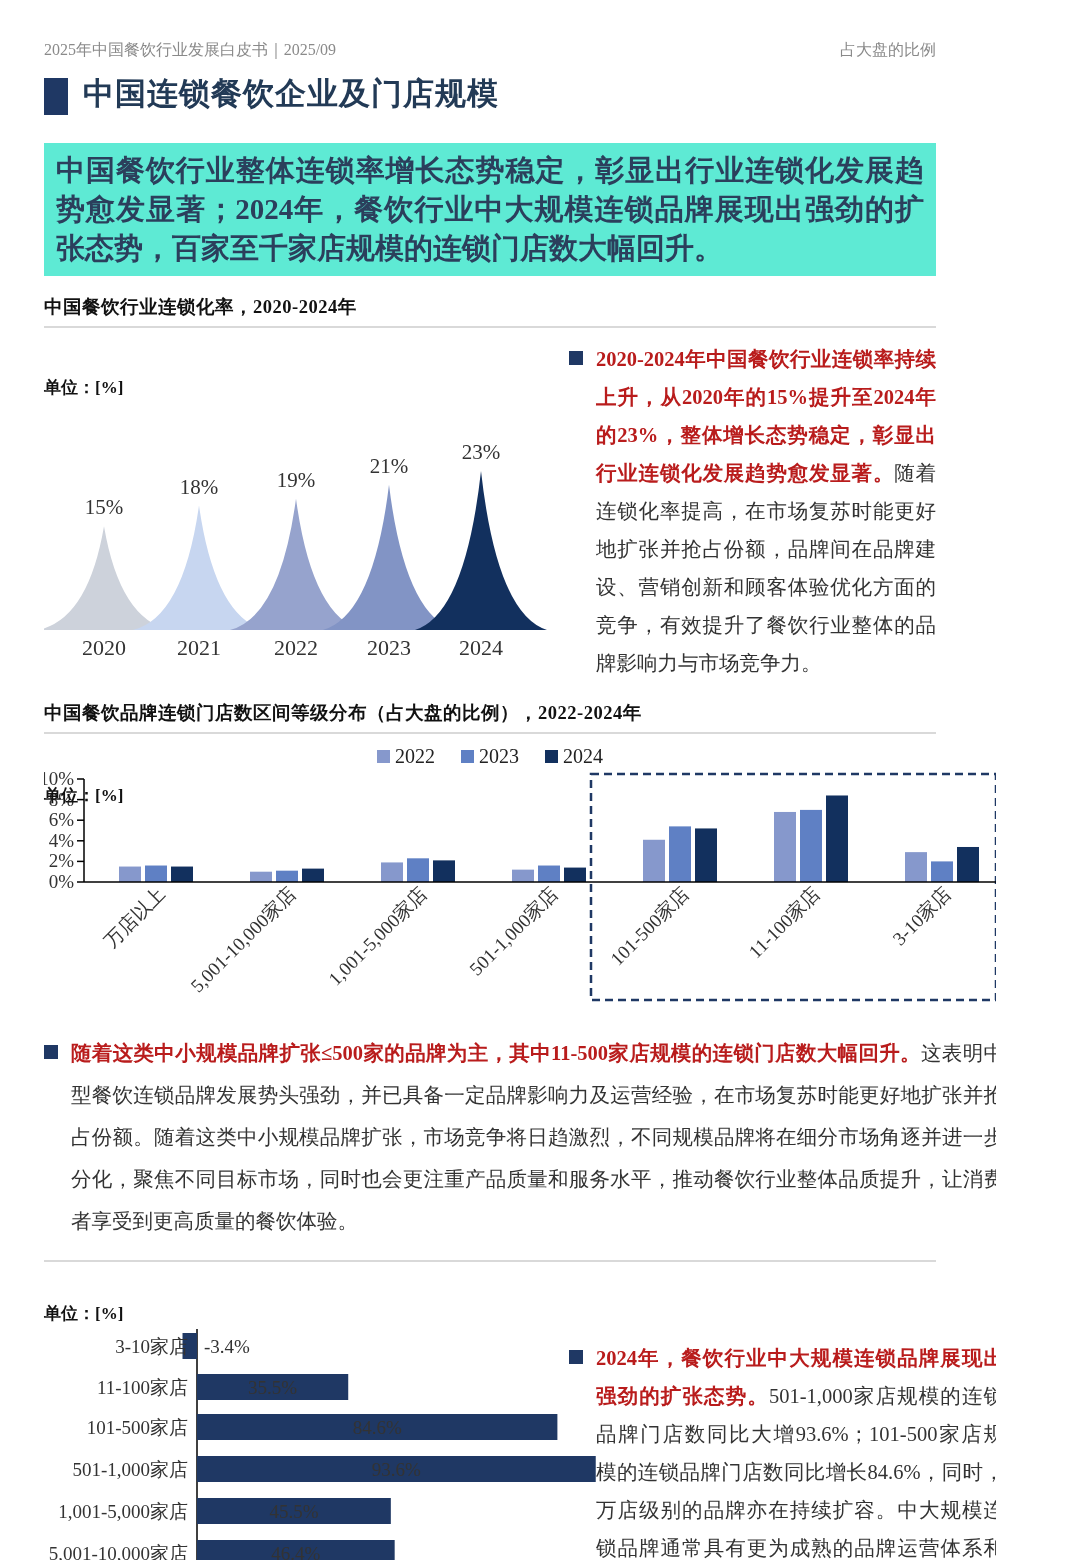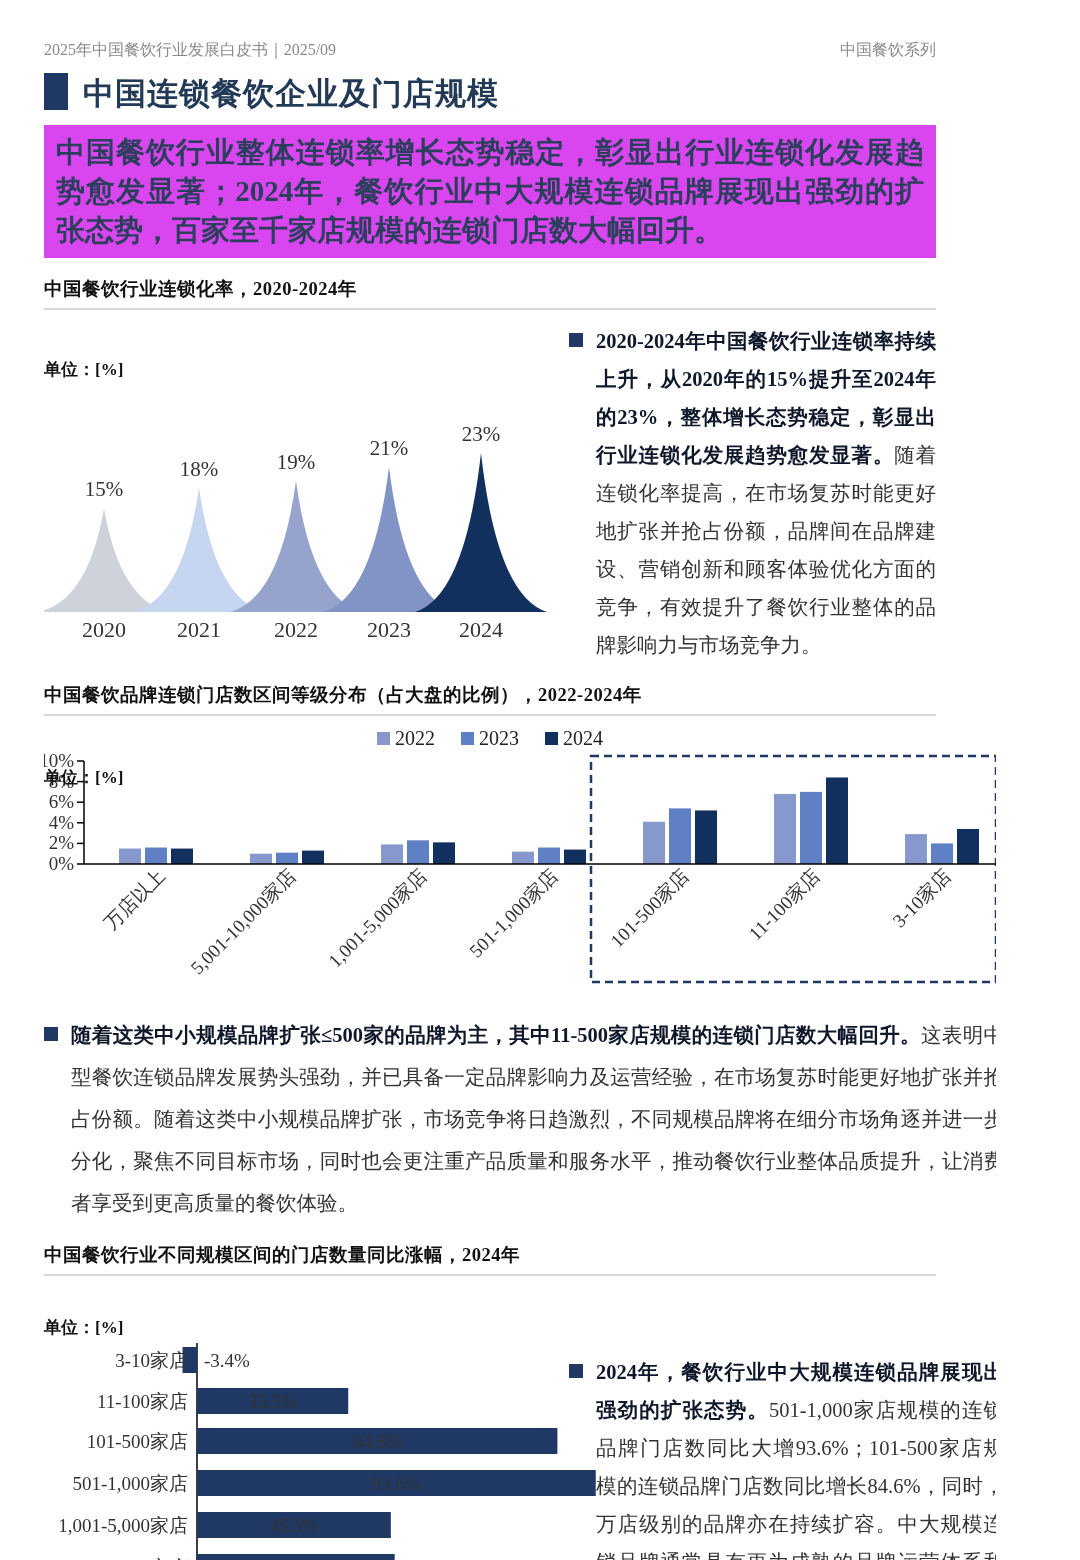--- a/index.html
+++ b/index.html
@@ -5,38 +5,38 @@
   * { margin:0; padding:0; box-sizing:border-box; }
   body { background:#fff; }
   .page{
     width:996px; height:1560px; position:relative; overflow:hidden;
     background:#ffffff; padding:40px 60px 0 44px;
     font-family:"Liberation Serif", serif; color:#262626;
   }
   
   .hdr{ display:flex; justify-content:space-between; font-size:16px; color:#8a8a8a; margin-bottom:12px;}
   
-  .title-row{ display:flex; align-items:flex-start; margin-bottom:10px;}
+  .title-row{ display:flex; align-items:flex-end; margin-bottom:28px;}
   .title-sq{ width:24px; height:37px; background:#1f3864; margin-right:15px; flex:none;}
   .title-row h1{ font-size:31px; font-weight:bold; color:#223a56; letter-spacing:1px;}
   
   .summary{
-    background:#d946ef; padding:8px 12px; font-size:29px; font-weight:bold;
+    background:#5eead4; padding:8px 12px; font-size:29px; font-weight:bold;
     color:#2b3f5c; line-height:39px; text-align:justify;
   }
   
   .sec{ margin-top:18px;}
   .chart-title{ font-size:18.5px; font-weight:bold; color:#111; letter-spacing:0.5px;}
   .rule{ height:2px; background:#d9d9d9; margin:7px 0 8px 0;}
   .unit{ font-size:17px; font-weight:bold; color:#111;margin-top:40px;}
   .row1{ display:flex; gap:20px;}
   .c1col{ width:505px; flex:none;}
   
   .bullet{ position:relative; padding-left:27px; text-align:justify; font-size:20.5px; color:#333;}
-  .bullet strong{ color:#0f172a;}
+  .bullet strong{ color:#b91c1c;}
   .side{ width:435px; line-height:38px; margin-top:4px;}
   .full{ width:960px; line-height:42px; margin-top:16px;}
   .bsq{ position:absolute; left:0; top:11px; width:14px; height:14px; background:#1f3864;}
   .full .bsq{ top:13px;}
   
   .c2head{ position:relative; height:28px; margin-bottom:2px;}
   .c2head .unit{ position:absolute; left:0; top:2px;}
   .legend{ display:flex; justify-content:center; gap:26px; padding-top:3px;}
   .legend-item{ display:flex; align-items:center; gap:5px; font-size:20px; color:#222;}
   .legend-swatch{ width:13px; height:13px; display:inline-block;}
@@ -47,21 +47,21 @@
   
   svg text{ font-family:"Liberation Serif", serif; fill:#333;}
 </style>
 </head>
 <body>
 
 <div class="page">
 
   <div class="hdr">
     <span>2025年中国餐饮行业发展白皮书｜2025/09</span>
-    <span>中国餐饮系列</span>
+    <span>占大盘的比例</span>
   </div>
 
   <div class="title-row">
     <span class="title-sq"></span>
     <h1>中国连锁餐饮企业及门店规模</h1>
   </div>
 
   <div class="summary">中国餐饮行业整体连锁率增长态势稳定，彰显出行业连锁化发展趋势愈发显著；2024年，餐饮行业中大规模连锁品牌展现出强劲的扩张态势，百家至千家店规模的连锁门店数大幅回升。</div>
 
   <section class="sec">
@@ -159,21 +159,20 @@
         <text transform="translate(777,123) rotate(-45)" text-anchor="end" font-size="19">11-100家店</text>
         <text transform="translate(908,123) rotate(-45)" text-anchor="end" font-size="19">3-10家店</text>
       </svg>
   </section>
 
   <p class="bullet full">
     <span class="bsq"></span><strong>随着这类中小规模品牌扩张≤500家的品牌为主，其中11-500家店规模的连锁门店数大幅回升。</strong><span>这表明中型餐饮连锁品牌发展势头强劲，并已具备一定品牌影响力及运营经验，在市场复苏时能更好地扩张并抢占份额。随着这类中小规模品牌扩张，市场竞争将日趋激烈，不同规模品牌将在细分市场角逐并进一步分化，聚焦不同目标市场，同时也会更注重产品质量和服务水平，推动餐饮行业整体品质提升，让消费者享受到更高质量的餐饮体验。</span>
   </p>
 
   <section class="sec">
-    <h2 class="chart-title">中国餐饮行业不同规模区间的门店数量同比涨幅，2024年</h2>
     <div class="rule"></div>
     <div class="unit">单位：[%]</div>
     <div class="c3wrap">
       <svg id="chart3" width="560" height="296" viewBox="0 0 560 296">
           <line x1="153" y1="0" x2="153" y2="281" stroke="#000" stroke-width="1.5"></line>
           <rect x="138.516" y="4" width="14.483999999999998" height="26" fill="#1f3864"></rect>
           <text x="160" y="24" text-anchor="start" font-size="19" fill="#1a1a1a">-3.4%</text>
           <text x="144" y="24" text-anchor="end" font-size="19" fill="#1a1a1a">3-10家店</text>
           <rect x="153" y="45" width="151.23" height="26" fill="#1f3864"></rect>
           <text x="228.615" y="65" text-anchor="middle" font-size="19" fill="#fff">35.5%</text>

